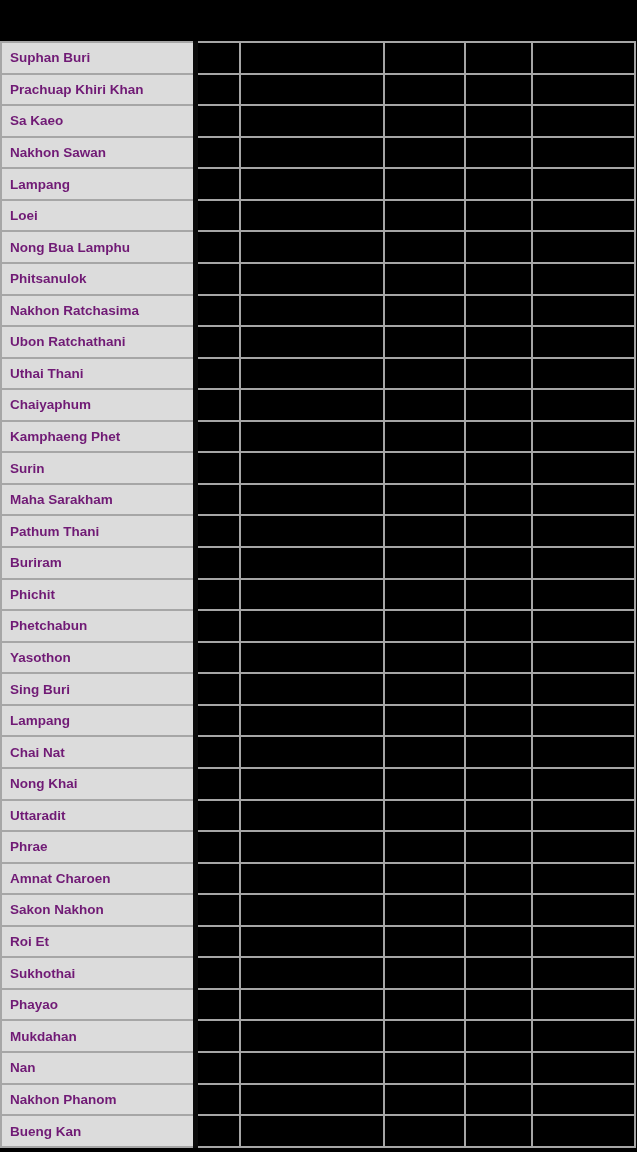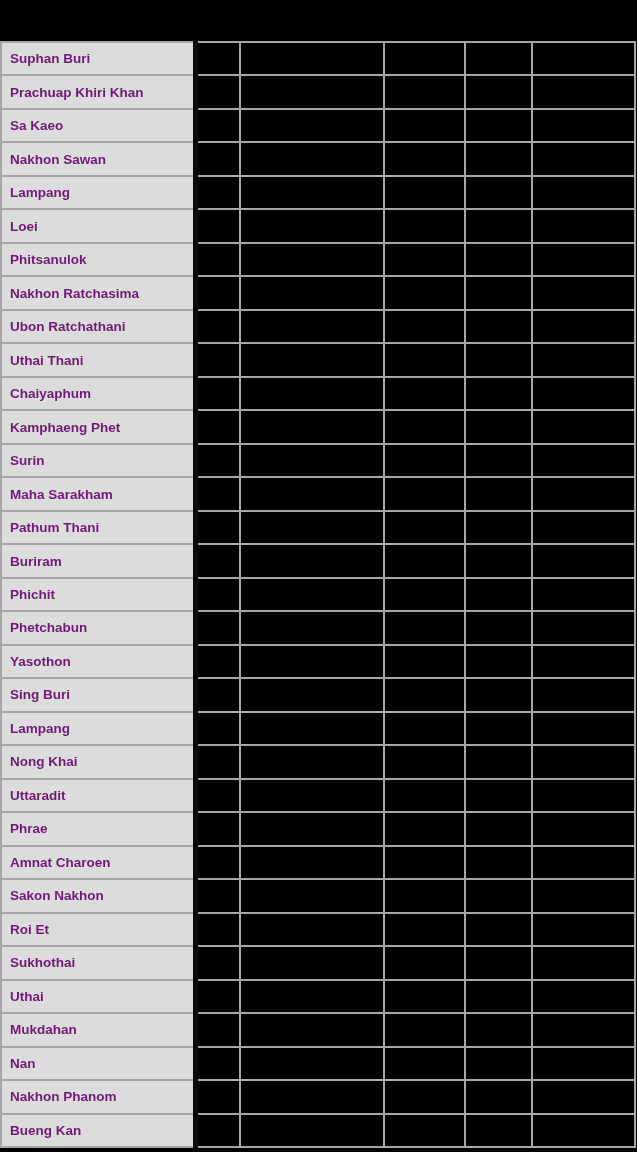--- a/index.html
+++ b/index.html
@@ -94,20 +94,28 @@
       </tr>
     <tr>
         <th class="label">Loei</th>
         <td class="cell"></td>
         <td class="cell"></td>
         <td class="cell"></td>
         <td class="cell"></td>
         <td class="cell"></td>
       </tr>
     <tr>
+        <th class="label">Nong Bua Lamphu</th>
+        <td class="cell"></td>
+        <td class="cell"></td>
+        <td class="cell"></td>
+        <td class="cell"></td>
+        <td class="cell"></td>
+      </tr>
+    <tr>
         <th class="label">Phitsanulok</th>
         <td class="cell"></td>
         <td class="cell"></td>
         <td class="cell"></td>
         <td class="cell"></td>
         <td class="cell"></td>
       </tr>
     <tr>
         <th class="label">Nakhon Ratchasima</th>
         <td class="cell"></td>
@@ -214,20 +222,28 @@
       </tr>
     <tr>
         <th class="label">Lampang</th>
         <td class="cell"></td>
         <td class="cell"></td>
         <td class="cell"></td>
         <td class="cell"></td>
         <td class="cell"></td>
       </tr>
     <tr>
+        <th class="label">Chai Nat</th>
+        <td class="cell"></td>
+        <td class="cell"></td>
+        <td class="cell"></td>
+        <td class="cell"></td>
+        <td class="cell"></td>
+      </tr>
+    <tr>
         <th class="label">Nong Khai</th>
         <td class="cell"></td>
         <td class="cell"></td>
         <td class="cell"></td>
         <td class="cell"></td>
         <td class="cell"></td>
       </tr>
     <tr>
         <th class="label">Uttaradit</th>
         <td class="cell"></td>
@@ -270,21 +286,21 @@
       </tr>
     <tr>
         <th class="label">Sukhothai</th>
         <td class="cell"></td>
         <td class="cell"></td>
         <td class="cell"></td>
         <td class="cell"></td>
         <td class="cell"></td>
       </tr>
     <tr>
-        <th class="label">Uthai</th>
+        <th class="label">Phayao</th>
         <td class="cell"></td>
         <td class="cell"></td>
         <td class="cell"></td>
         <td class="cell"></td>
         <td class="cell"></td>
       </tr>
     <tr>
         <th class="label">Mukdahan</th>
         <td class="cell"></td>
         <td class="cell"></td>

